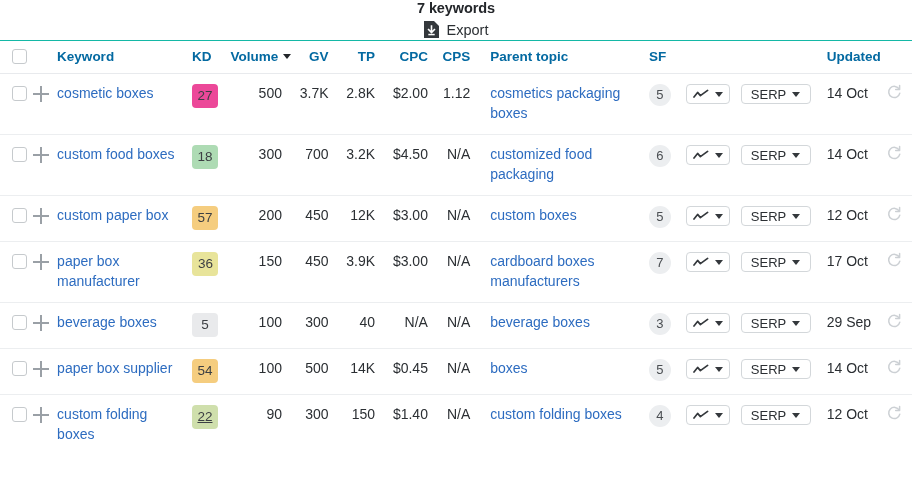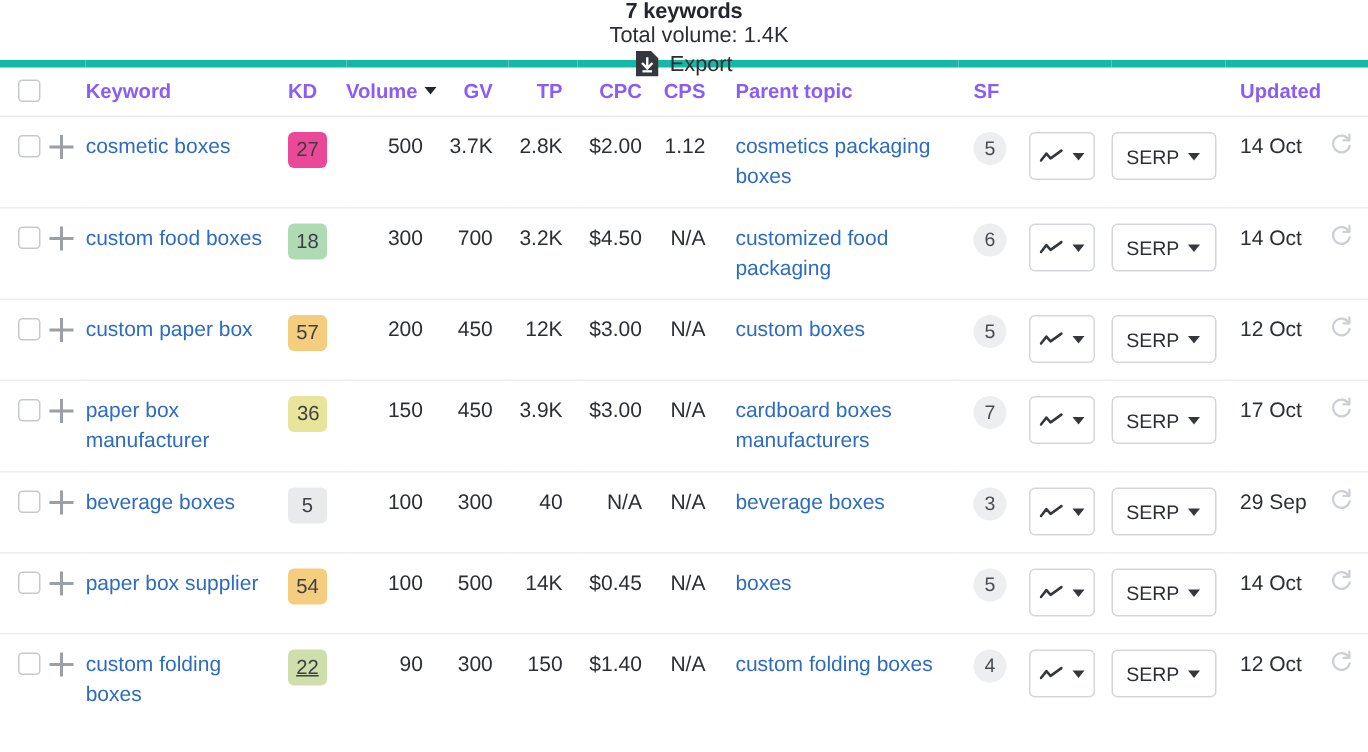--- a/index.html
+++ b/index.html
@@ -53,23 +53,23 @@
 
   
   table.kw-table {
     width: 912px;
     border-collapse: collapse;
     table-layout: fixed;
   }
   .kw-table thead th {
     font-size: 13.5px;
     font-weight: bold;
-    color: #8b5cf6;
+    color: #0369a1;
     padding: 7px 0 9px 0;
-    border-top: 5px solid #14b8a6;
+    border-top: 1px solid #14b8a6;
     border-bottom: 1px solid #e8eaed;
     vertical-align: middle;
     text-align: left;
     white-space: nowrap;
     margin-top: 22px;
   }
   .kw-table tbody td {
     font-size: 14px;
     color: #2b2f33;
     border-bottom: 1px solid #eceef0;
@@ -167,21 +167,21 @@
     font-size: 13px;
     text-align: center;
   }
 
   
   .mini-btn {
     display: inline-flex;
     align-items: center;
     justify-content: center;
     gap: 6px;
-    height: 32px;
+    height: 20px;
     border: 1px solid #d3d7da;
     border-radius: 4px;
     background: #fff;
     box-sizing: border-box;
     cursor: pointer;
     padding: 0 7px;
     font-size: 13px;
     color: #2b2f33;
   }
   .trend-btn { width: 44px; padding: 0 5px; }
@@ -205,21 +205,20 @@
   .spark { display: block; }
 
   .upd-date { font-size: 14px; color: #2b2f33; white-space: nowrap; }
   .refresh-icon { display: block; margin-left: 4px; }
 </style>
 </head>
 <body>
 
 <div class="topbar">
   <span class="kw-count">7 keywords</span>
-  <span class="total-volume">Total volume: 1.4K</span>
   <span class="topbar-spacer"></span>
   <div class="export-btn">
     <span>
       <svg class="export-icon" viewBox="0 0 15 17" xmlns="http://www.w3.org/2000/svg">
         <path d="M0 0 H10 L15 5 V17 H0 Z" fill="#34383c"></path>
         <path d="M7.5 5 V11.2 M4.6 8.6 L7.5 11.6 L10.4 8.6" stroke="#ffffff" stroke-width="1.6" fill="none" stroke-linecap="square"></path>
         <rect x="4.3" y="12.8" width="6.4" height="1.5" fill="#ffffff"></rect>
       </svg>
     </span>
     <span>Export</span>

